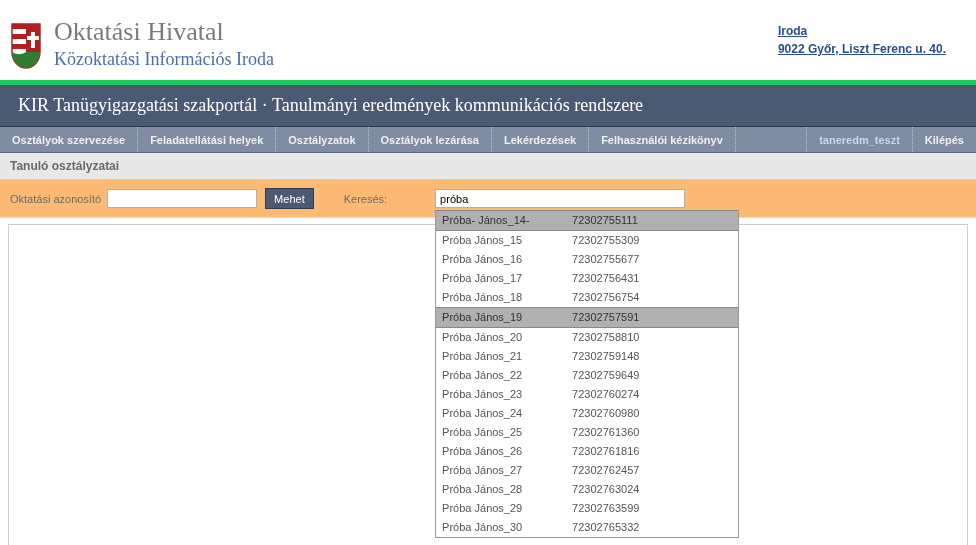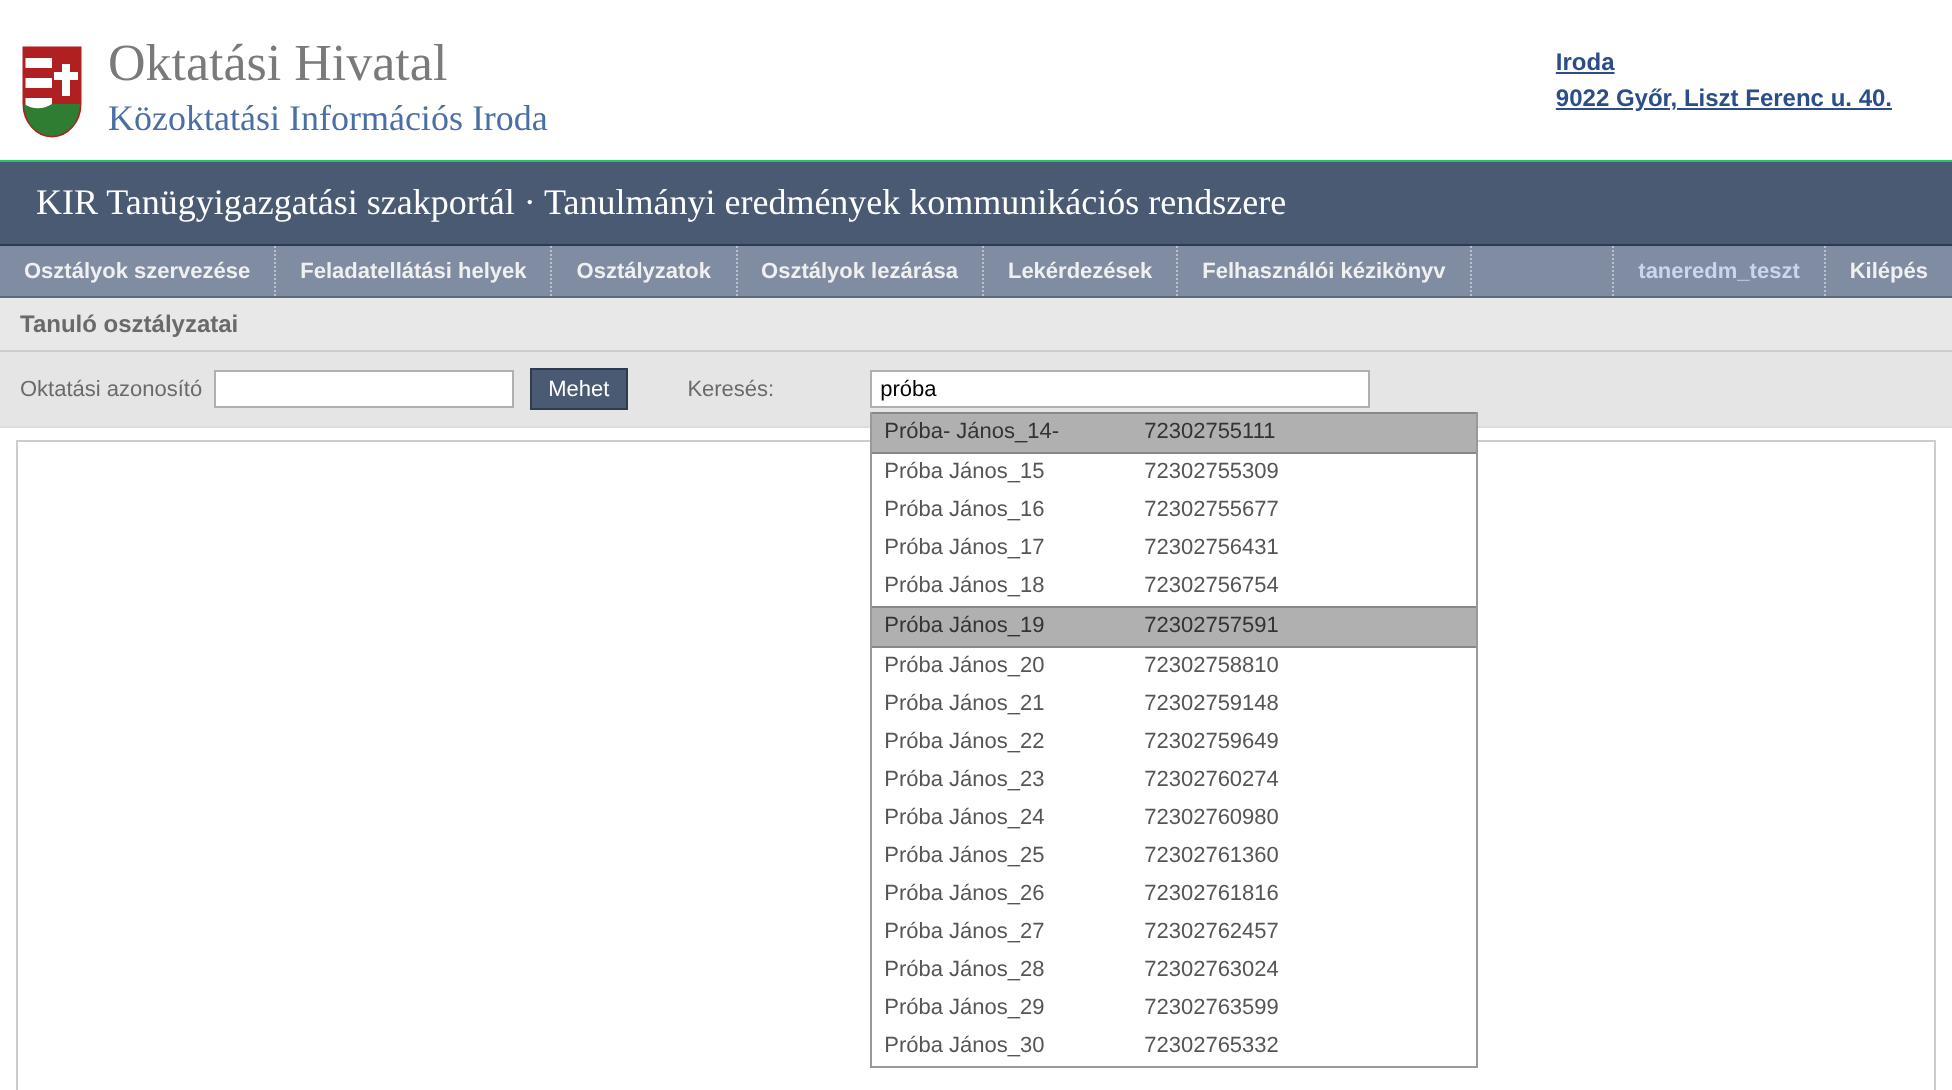--- a/index.html
+++ b/index.html
@@ -46,21 +46,21 @@
     padding-top: 4px;
     line-height: 1.5;
     text-decoration: underline;
   }
   .portal-bar {
     background: #4a5a73;
     color: #fff;
     font-family: Georgia, 'Times New Roman', serif;
     font-size: 18px;
     padding: 10px 18px;
-    border-top: 1px solid #22c55e;
+    border-top: 5px solid #22c55e;
     border-bottom: 1px solid #2f3b4e;
   }
   .nav-bar {
     background: #7f8ca1;
     display: flex;
     align-items: stretch;
     height: 26px;
     font-size: 11px;
     border-bottom: 1px solid #5a6880;
   }
@@ -98,21 +98,21 @@
     font-weight: bold;
     font-size: 12px;
     padding: 6px 10px;
     border-bottom: 1px solid #ccc;
   }
   .filter-row {
     padding: 8px 10px;
     display: flex;
     align-items: center;
     border-bottom: 1px solid #ddd;
-    background: #e5e5e5;
+    background: #fdba74;
     position: relative;
   }
   .filter-label {
     color: #6a6a6a;
     margin-right: 6px;
     white-space: nowrap;
   }
   .text-input {
     border: 1px solid #b0b0b0;
     height: 19px;

